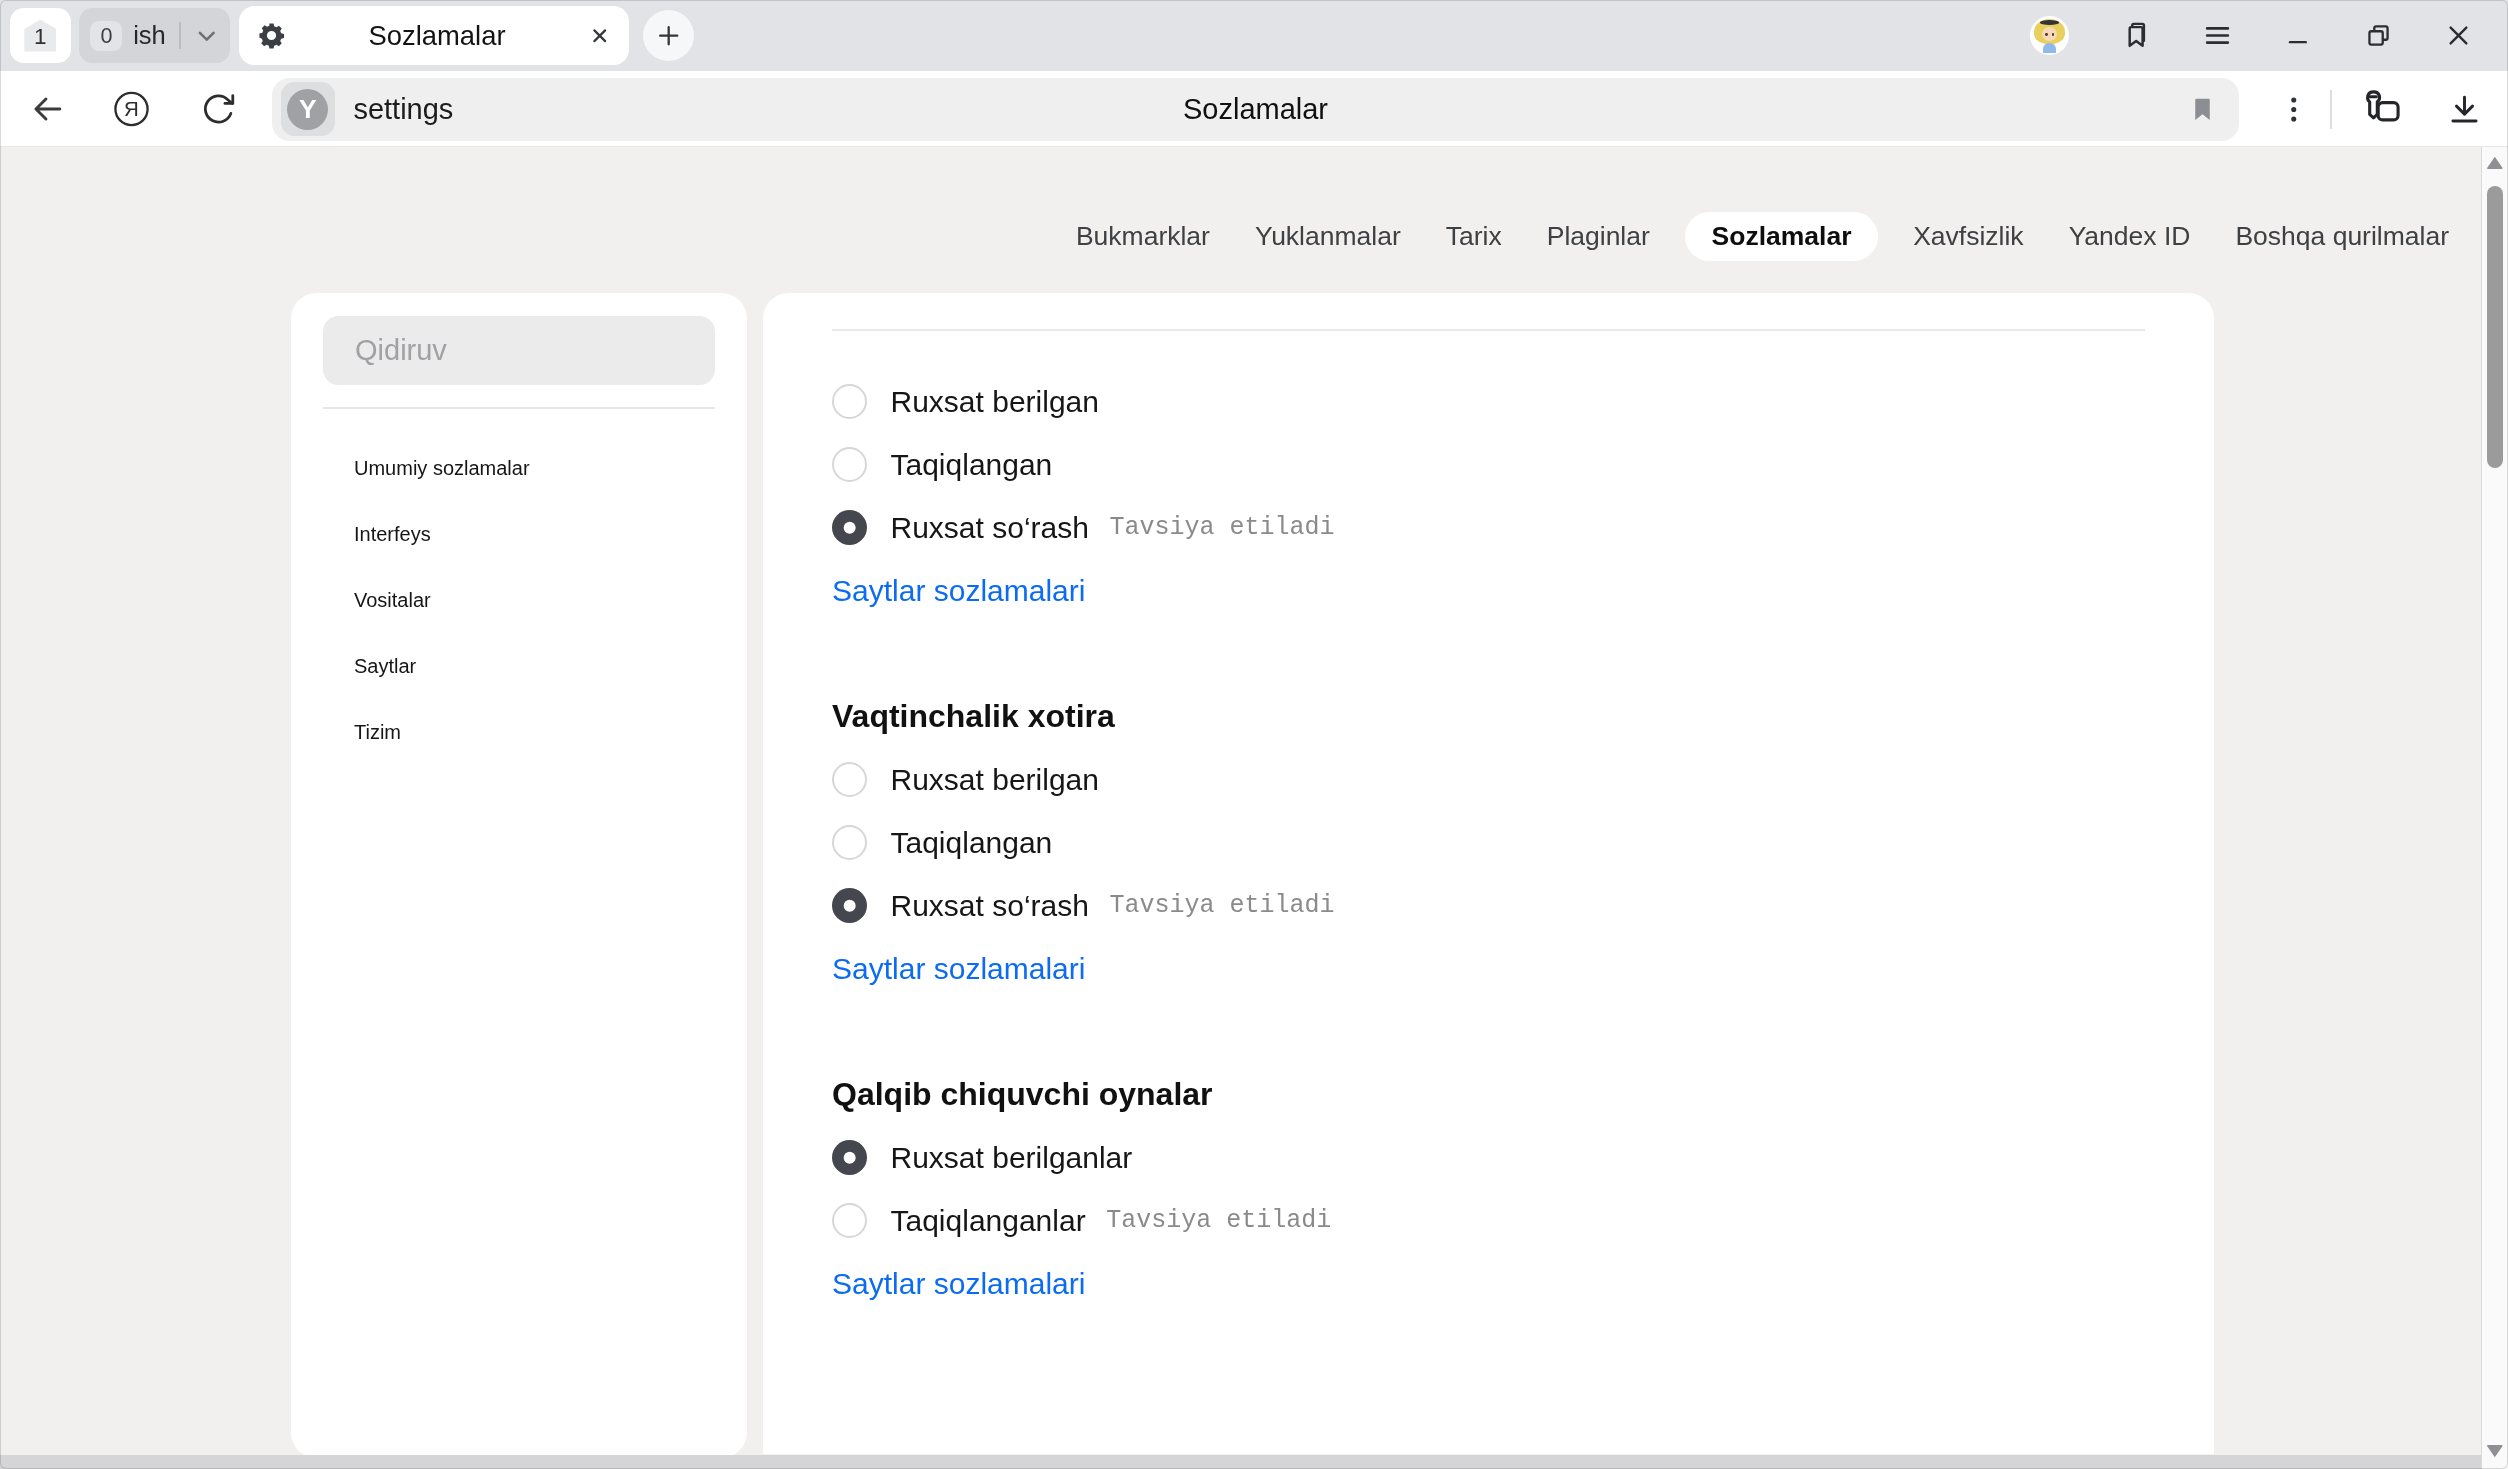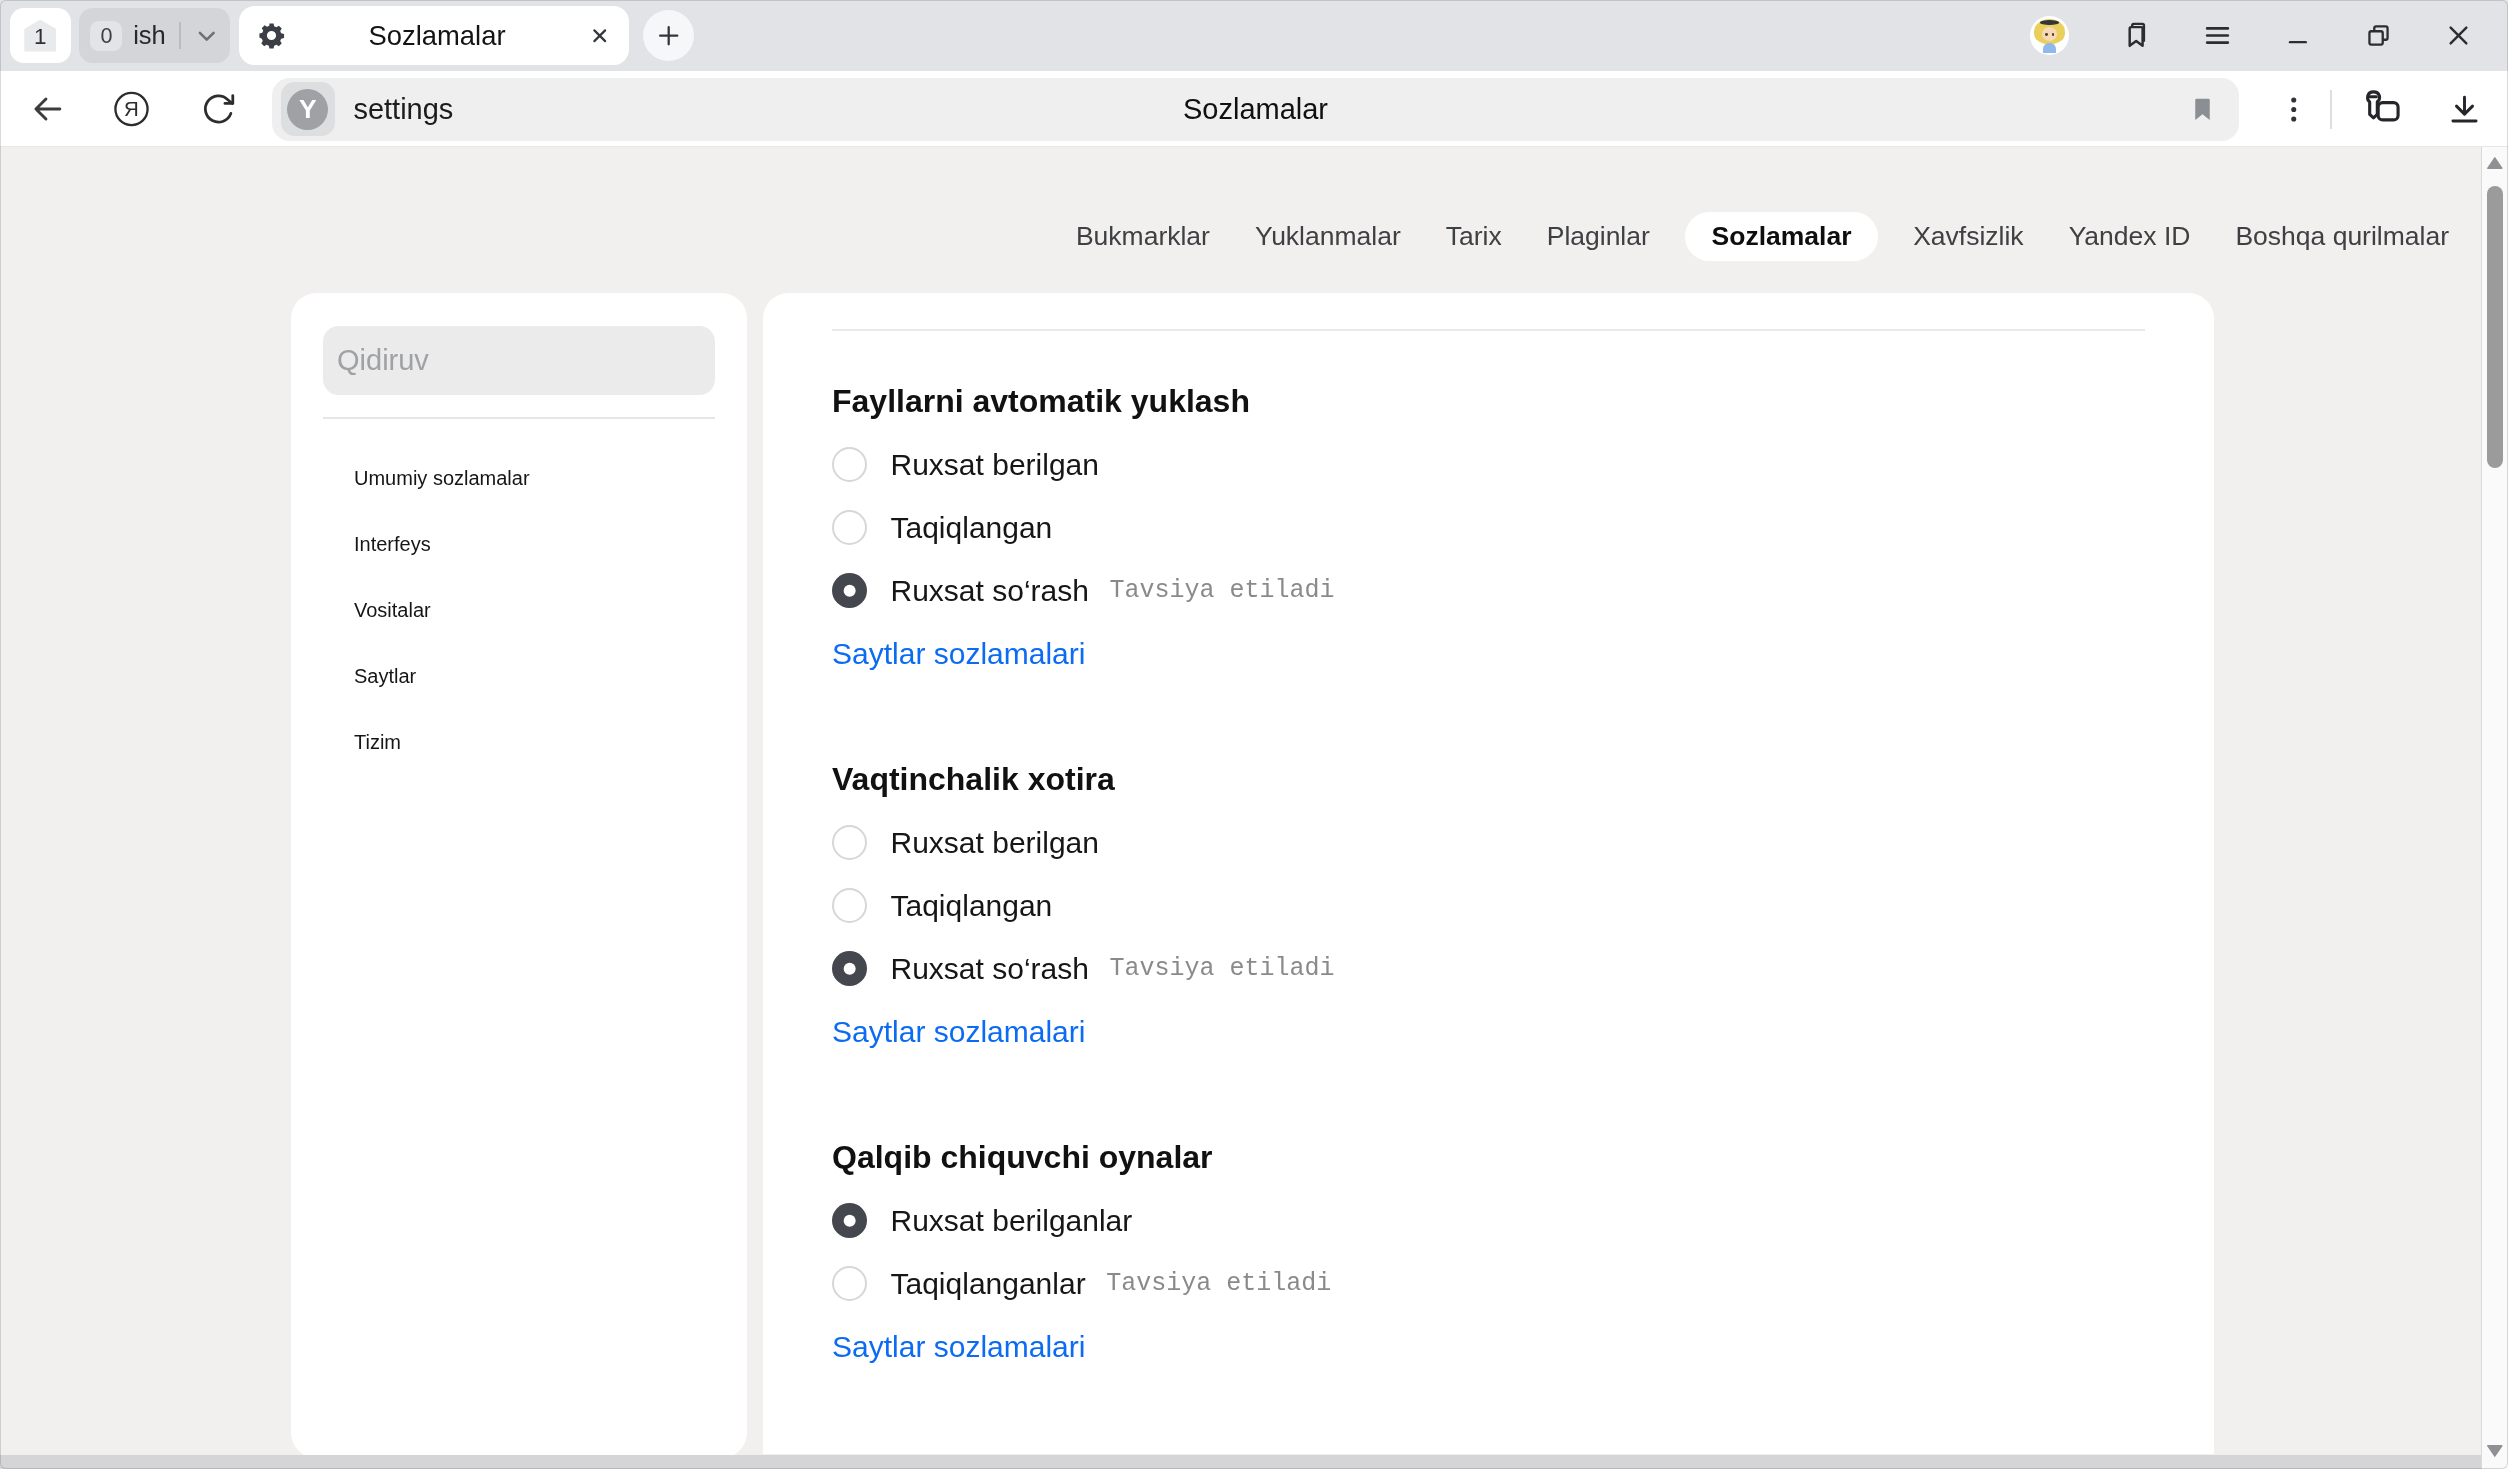--- a/index.html
+++ b/index.html
@@ -106,22 +106,22 @@
     height:49px; display:flex; align-items:center;
     padding:0 26.5px; border-radius:24.5px; margin:0 -9.8px;
   }
 
   
   .sidebar-card {
     position:absolute; left:291px; top:293px; width:456px; height:1165px;
     background:#ffffff; border-radius:25.5px; padding:0 32px;
   }
   .search-box {
-    margin-top:33px; height:69px; border-radius:15.7px; background:#ebebeb;
-    display:flex; align-items:center; padding:0 14px;
+    margin-top:23px; height:69px; border-radius:15.7px; background:#ebebeb;
+    display:flex; align-items:center; padding:0 32px;
   }
   .search-box input {
     width:100%; border:none; outline:none; background:transparent;
     font-family:"Liberation Sans", sans-serif;
     font-size:29px; color:#3a3a3a;
   }
   .search-box input::placeholder { color:#9fa1a4; opacity:1; }
   .sidebar-divider { margin-top:21.6px; height:2px; background:#e6e6e6; }
   .sidebar-list { margin-top:27.4px; }
   .sidebar-item {
@@ -349,23 +349,20 @@
         <span>Tizim</span>
       </div>
   </div>
 </div>
 
 <div class="main-card">
   <div class="main-divider"></div>
 
   <div class="section first">
     <div class="row">
-        <span class="section-title">Fayllarni avtomatik yuklash</span>
-      </div>
-    <div class="row">
       <span class="radio"></span>
       <span class="radio-label">Ruxsat berilgan</span>
       <span class="radio-note"></span>
     </div>
     <div class="row">
       <span class="radio"></span>
       <span class="radio-label">Taqiqlangan</span>
       <span class="radio-note"></span>
     </div>
     <div class="row">

